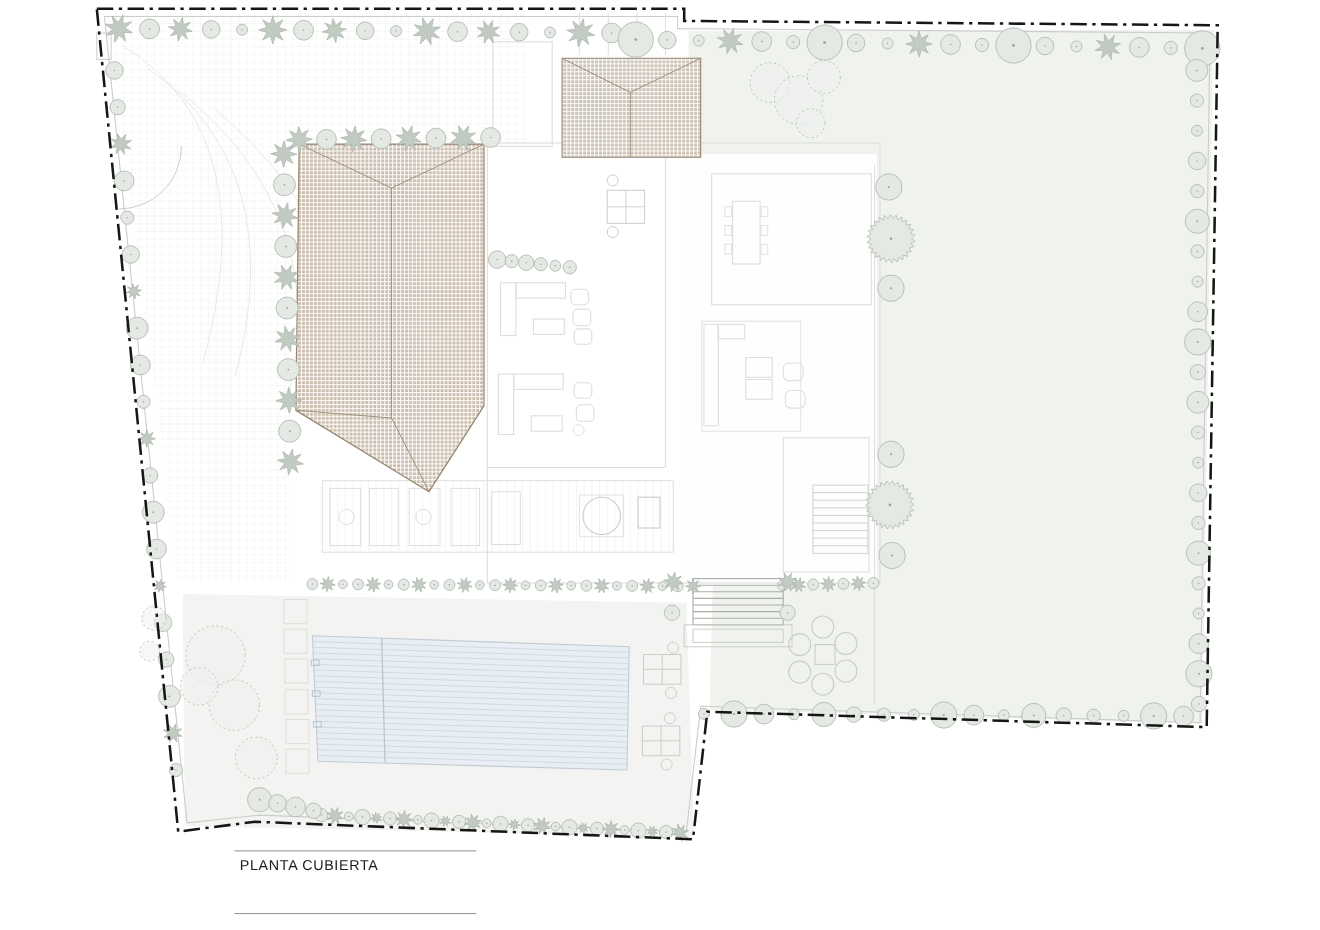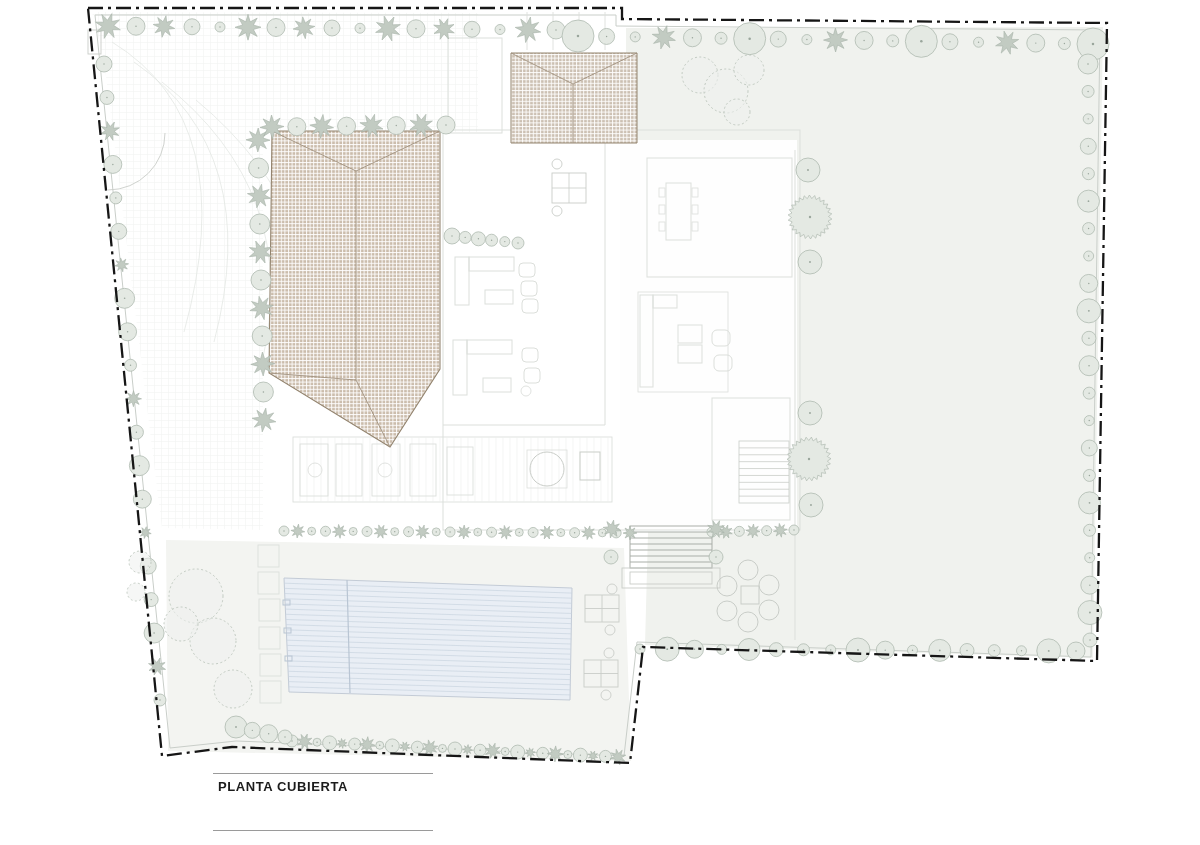--- a/index.html
+++ b/index.html
@@ -3,21 +3,21 @@
 <meta charset="utf-8">
 <style>
   html,body{margin:0;padding:0;background:#ffffff;}
   #stage{position:relative;width:1200px;height:845px;background:#ffffff;overflow:hidden;
          font-family:"Liberation Sans", sans-serif;}
   #plan-svg{position:absolute;left:0;top:0;}
   .title-block{position:absolute;left:213px;top:765px;width:222px;}
   .title-line{position:absolute;left:0;width:220px;height:0;border-top:1px solid #9a9a9a;}
   .title-line.top{top:8px;}
   .title-line.bottom{top:65px;}
-  .title-text{position:absolute;left:5px;top:14px;font-size:13px;font-weight:bold;
+  .title-text{position:absolute;left:5px;top:14px;font-size:13px;font-weight:normal;
               letter-spacing:.6px;color:#1c1c1c;white-space:nowrap;}
 </style>
 </head>
 <body>
 
 <div id="stage">
   <svg id="plan-svg" width="1200" height="845" viewBox="0 0 1200 845">
     <defs>
       <pattern id="roofhatch" width="3.6" height="3.6" patternUnits="userSpaceOnUse">
         <rect width="3.6" height="3.6" fill="#cbbcab"></rect>

